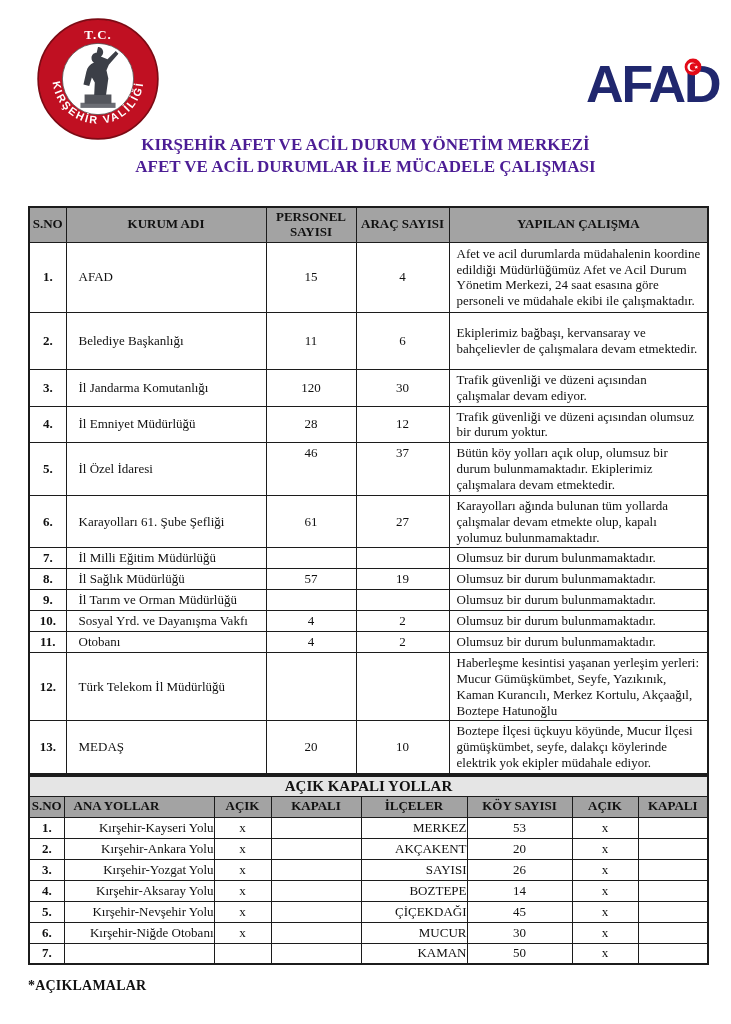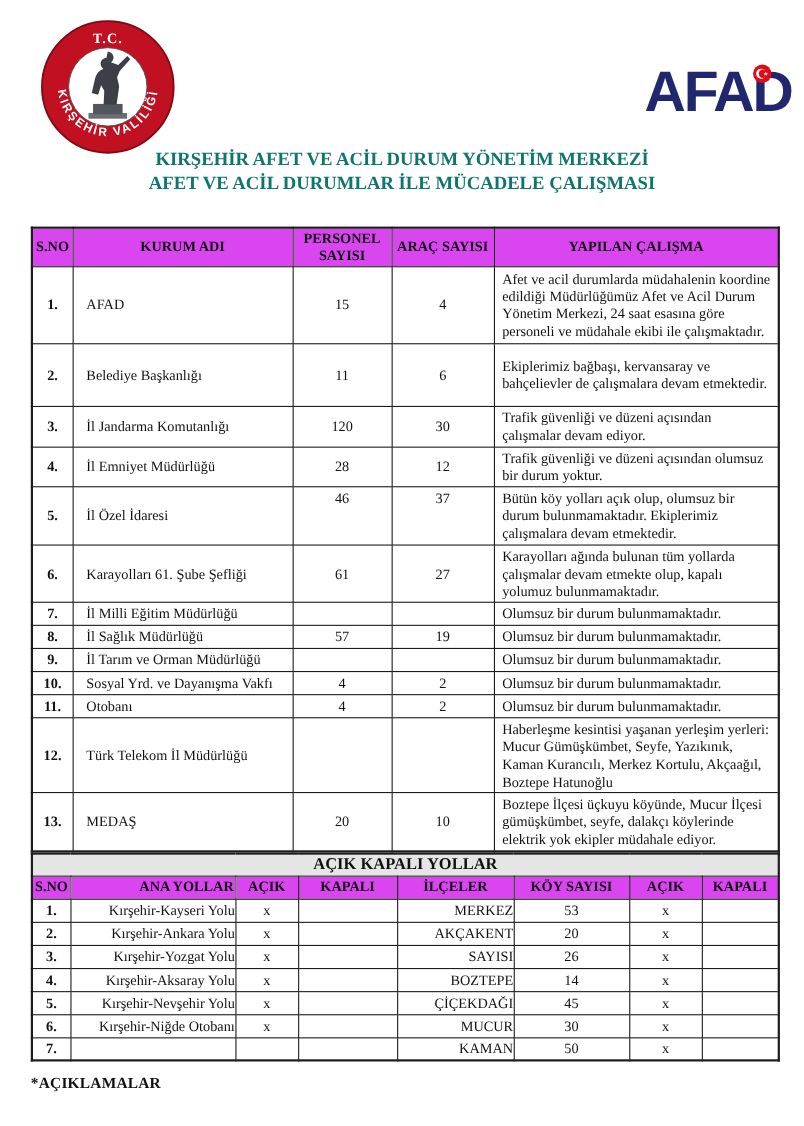--- a/index.html
+++ b/index.html
@@ -22,30 +22,30 @@
     font-family: "Liberation Sans", "DejaVu Sans", sans-serif;
     font-weight: bold; font-size: 52px; line-height: 1;
     letter-spacing: -2px; color: #20276e;
   }
   .afad-flag { position: absolute; left: 104px; top: 18px; width: 18px; height: 18px; }
 
   
   .title-block {
     position: absolute; top: 134px; left: 0; width: 731px;
     text-align: center; font-weight: bold; font-size: 17px; line-height: 1.28;
-    color: #0f766e;
+    color: #4c1d95;
   }
 
   
   .content { position: absolute; top: 206px; left: 28px; width: 679px; }
   table { border-collapse: collapse; table-layout: fixed; width: 679px; }
   table, td, th { border: 1px solid #1c1c1c; }
   table { border-width: 2px; }
   td, th { font-size: 13px; vertical-align: middle; overflow: hidden; }
-  th { background: #d946ef; font-weight: bold; text-align: center; padding: 2px 1px; line-height: 1.15; }
+  th { background: #a3a3a3; font-weight: bold; text-align: center; padding: 2px 1px; line-height: 1.15; }
   .c { text-align: center; }
   .serial { font-weight: bold; text-align: center; }
   .kurum { text-align: left; padding-left: 12px; padding-right: 2px; }
   .calisma { text-align: left; padding: 2px 4px 2px 7px; line-height: 1.22; margin-left: 16px; }
   .vtop { vertical-align: top; padding-top: 2px; }
 
   tr.h33 { height: 33px; } tr.h70 { height: 70px; } tr.h57 { height: 57px; }
   tr.h36 { height: 36px; } tr.h50 { height: 50px; } tr.h20 { height: 20px; }
   tr.h21 { height: 21px; } tr.h68 { height: 68px; } tr.h49 { height: 49px; }
 
@@ -218,21 +218,21 @@
           <col style="width:105px">
           <col style="width:66px">
           <col style="width:70px">
         </colgroup>
       <tbody>
           <tr>
         <td colspan="8" class="roads-title-cell">AÇIK KAPALI YOLLAR</td>
       </tr>
       <tr class="h21">
         <th>S.NO</th>
-        <th style="text-align:right;padding-left:9px">ANA YOLLAR</th>
+        <th style="text-align:left;padding-left:9px">ANA YOLLAR</th>
         <th>AÇIK</th>
         <th>KAPALI</th>
         <th>İLÇELER</th>
         <th>KÖY SAYISI</th>
         <th>AÇIK</th>
         <th>KAPALI</th>
       </tr>
       <tr class="h21">
         <td class="serial">1.</td>
         <td class="left">Kırşehir-Kayseri Yolu</td>

